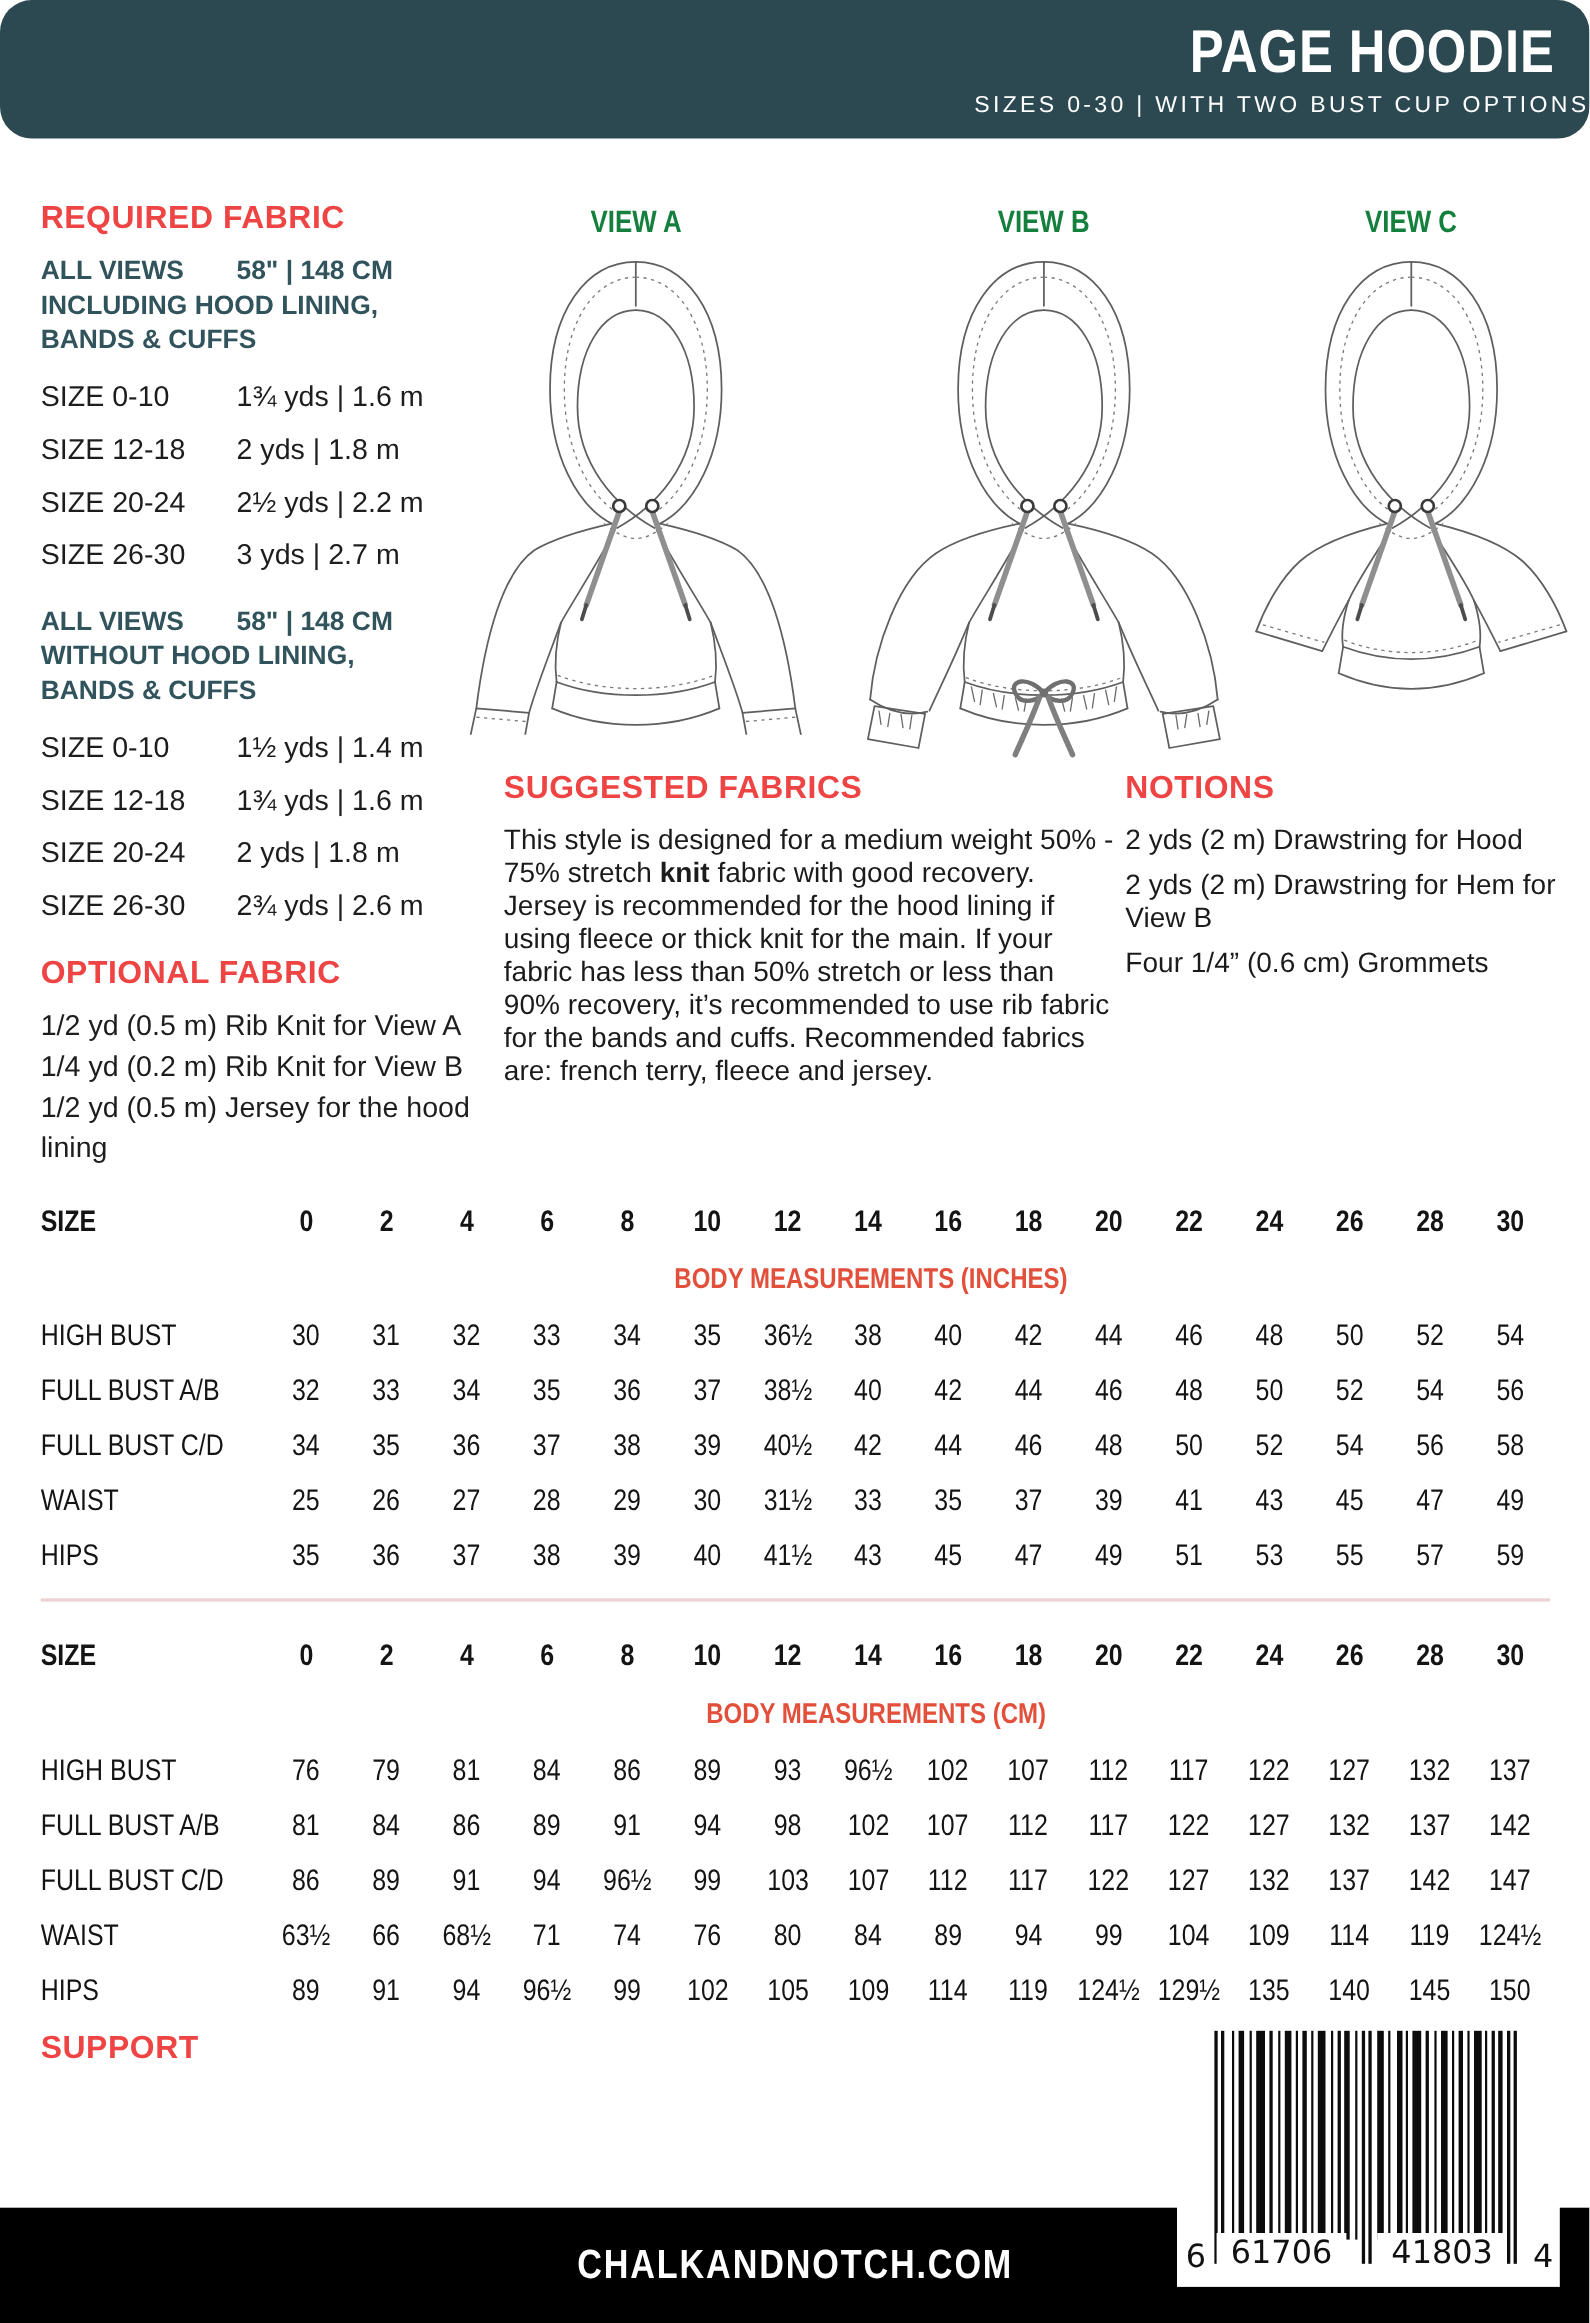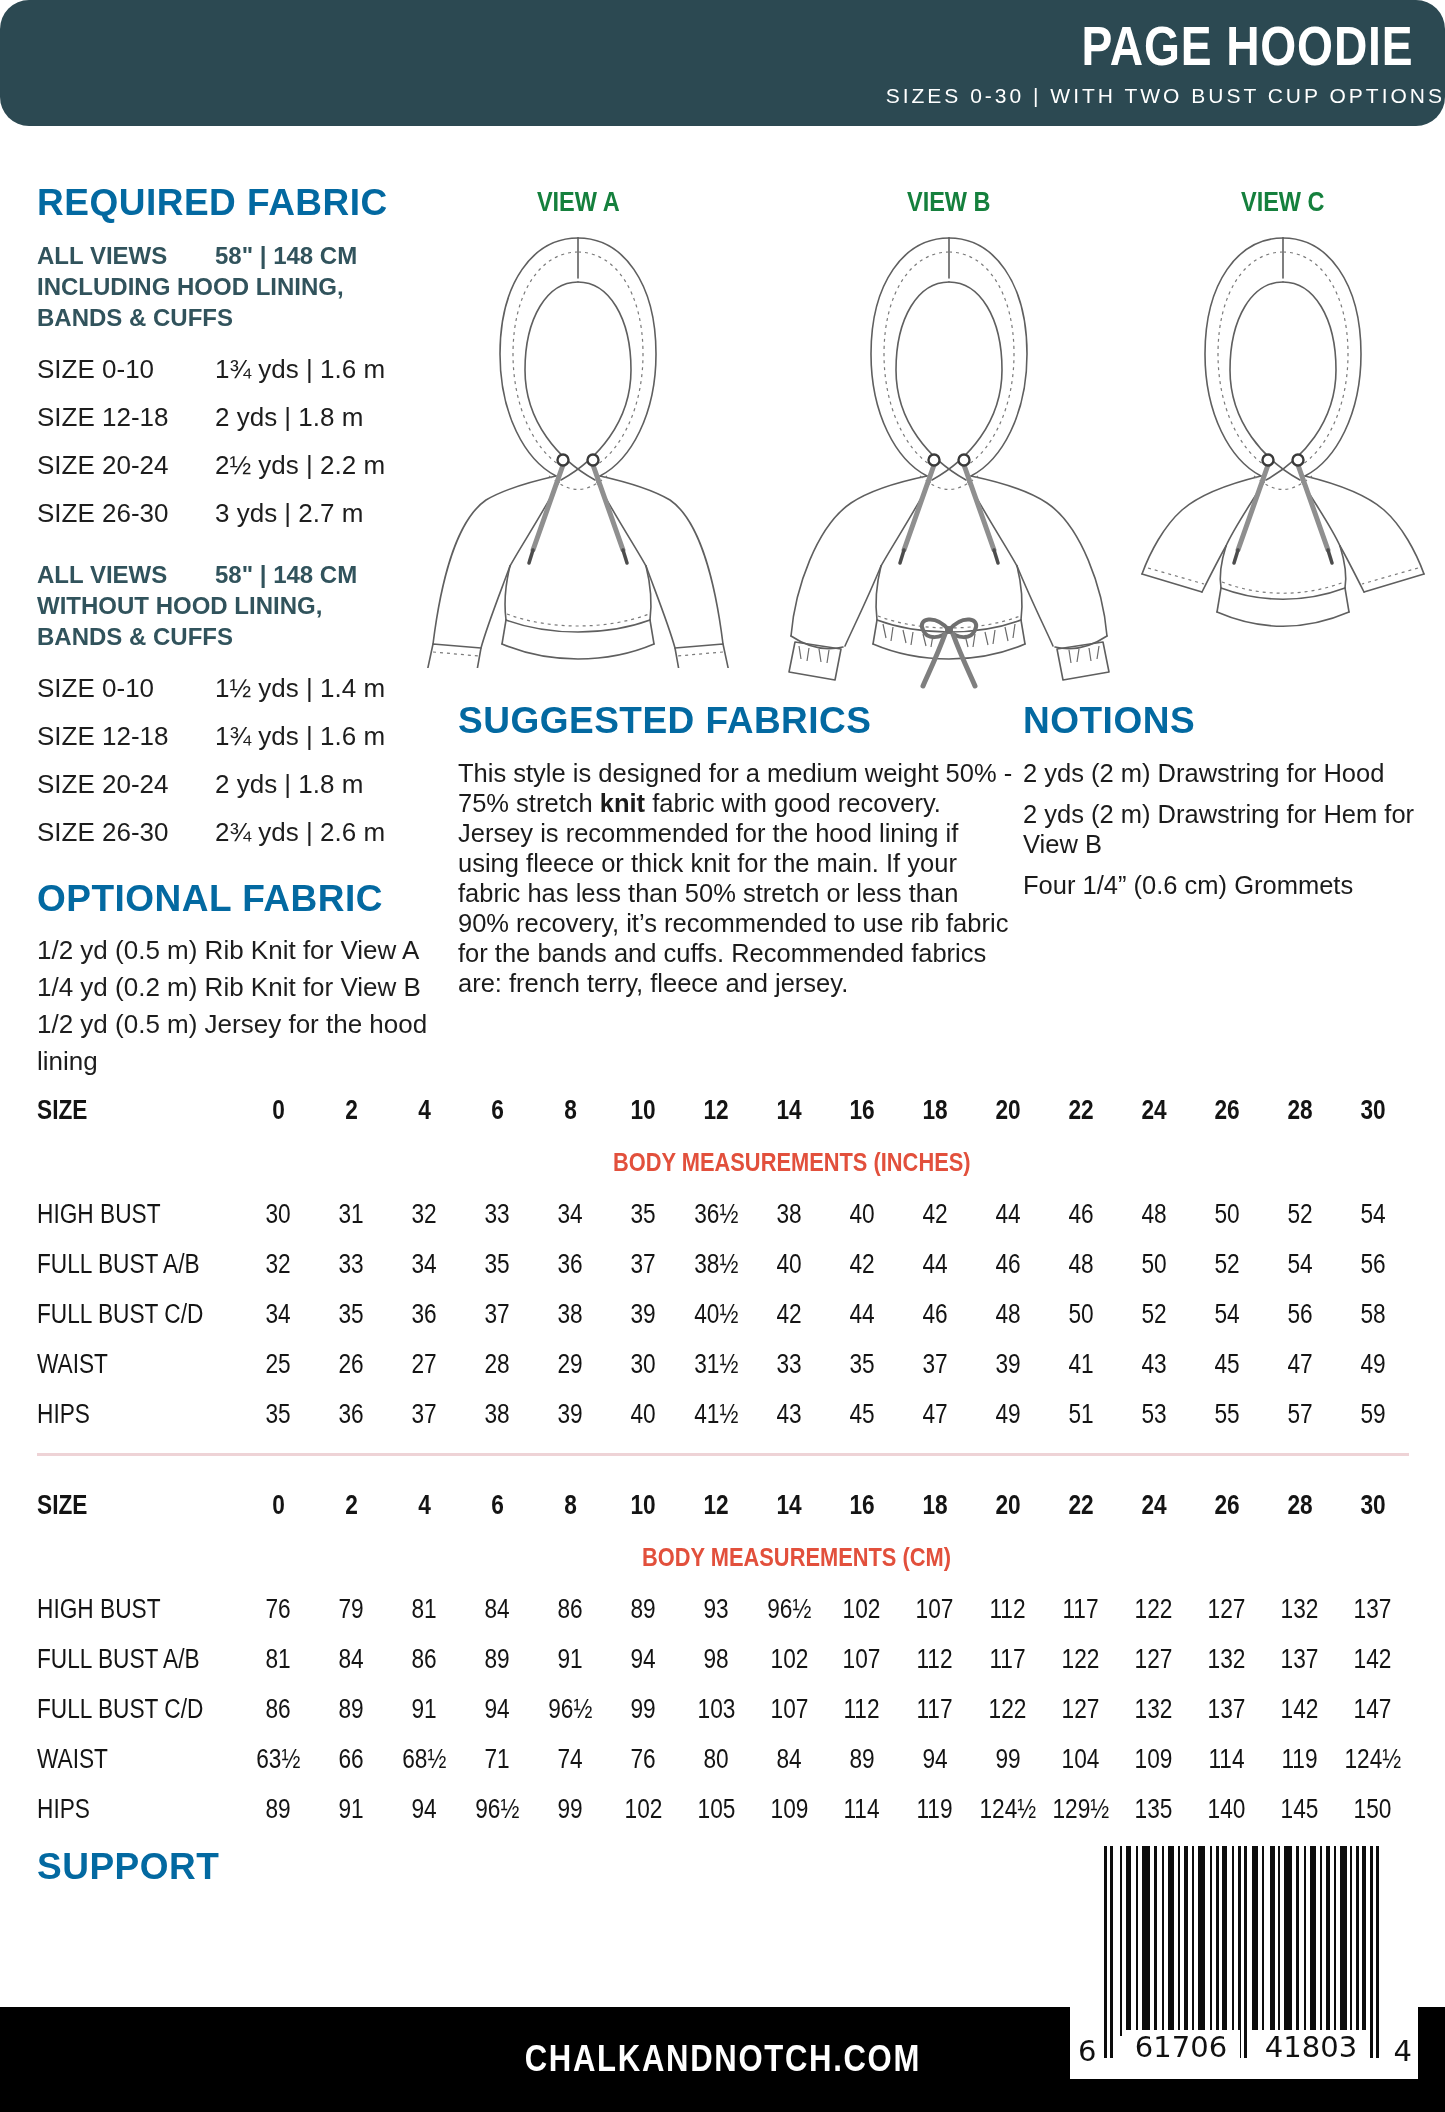--- a/index.html
+++ b/index.html
@@ -8,21 +8,21 @@
   .page{position:absolute;inset:0;}
   .cond{display:inline-block;transform:scaleX(.84);transform-origin:50% 50%;white-space:nowrap;}
   .cond-l{display:inline-block;transform:scaleX(.84);transform-origin:0 50%;white-space:nowrap;}
 
   
   .banner{position:absolute;left:0;top:0;width:1445px;height:126px;background:#2c4952;
           color:#fff;text-align:right;border-radius:29px;}
   .banner .title{font-size:55px;font-weight:bold;letter-spacing:1px;margin-top:14px;}
   .banner .subtitle{font-size:21px;letter-spacing:3px;margin-top:6px;font-weight:400;margin-left:47px;}
 
-  h2.sect{color:#0369a1;font-size:37px;font-weight:800;margin:0 0 16px 0;letter-spacing:.5px;}
+  h2.sect{color:#ef4444;font-size:29px;font-weight:800;margin:0 0 16px 0;letter-spacing:.5px;}
 
   
   .leftcol{position:absolute;left:37px;top:182px;width:412px;}
   .group-head{color:#31535c;font-weight:bold;font-size:24px;line-height:31px;margin:6px 0 12px 0;}
   .gh-label{display:inline-block;width:178px;}
   .frow{display:flex;font-size:26px;line-height:48px;color:#1d1d1d;}
   .frow .fsize{width:178px;}
   .fgroup{margin-bottom:22px;}
   .optional p{font-size:26px;line-height:37px;margin:0;color:#1d1d1d;}
 
@@ -55,21 +55,21 @@
   
   .footerbar{position:absolute;left:0;top:2007px;width:1445px;height:105px;background:#000000;}
   .footerbar .url{position:absolute;left:0;right:0;top:31px;text-align:center;color:#fff;
                   font-size:37px;font-weight:bold;letter-spacing:2px;}
 
   
   .barcodebox{position:absolute;left:1070px;top:1838px;width:348px;height:241px;background:#fff;z-index:3;}
   .barcodebox svg{position:absolute;left:0;top:8px;}
   .bc-digit{position:absolute;font-size:29px;color:#111;font-family:"DejaVu Sans",sans-serif;}
   .bc-d-left{left:8px;top:196px;}
-  .bc-d-g1{left:52px;width:118px;text-align:center;top:192px;background:#fff;}
+  .bc-d-g1{left:36px;width:118px;text-align:center;top:192px;background:#fff;}
   .bc-d-g2{left:182px;width:118px;text-align:center;top:192px;background:#fff;}
   .bc-d-right{right:6px;top:196px;}
 </style>
 </head>
 <body>
 
 <div class="page">
 
   <header class="banner">
     <div class="title"><span class="cond">PAGE HOODIE</span></div>

